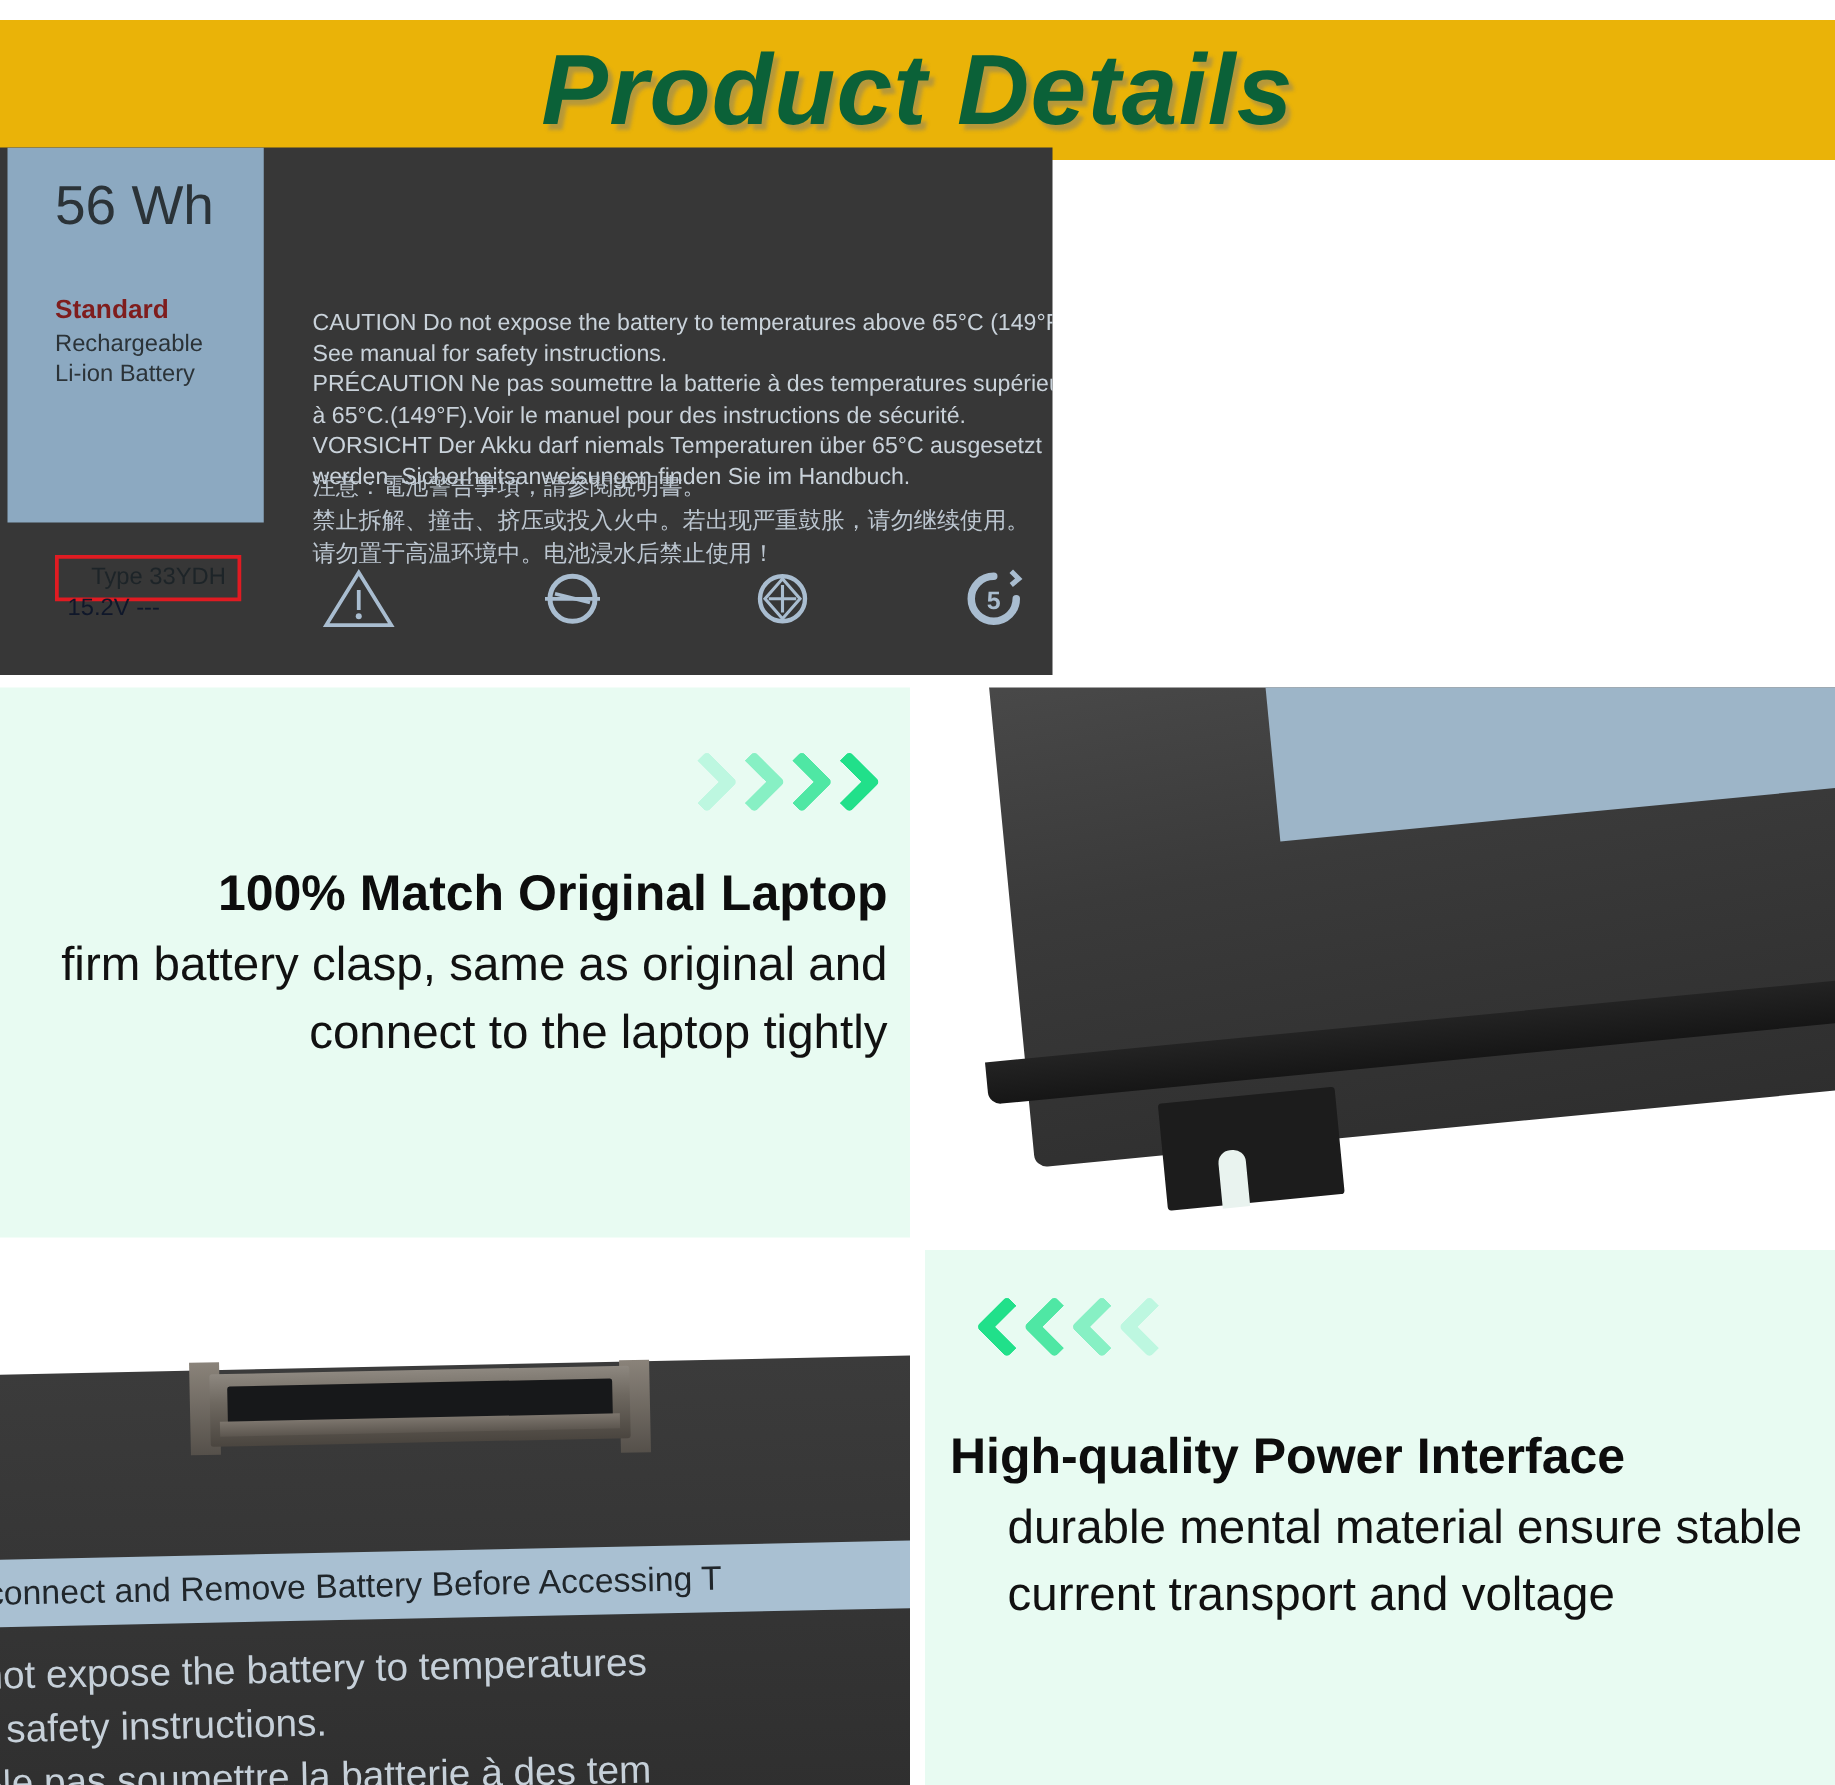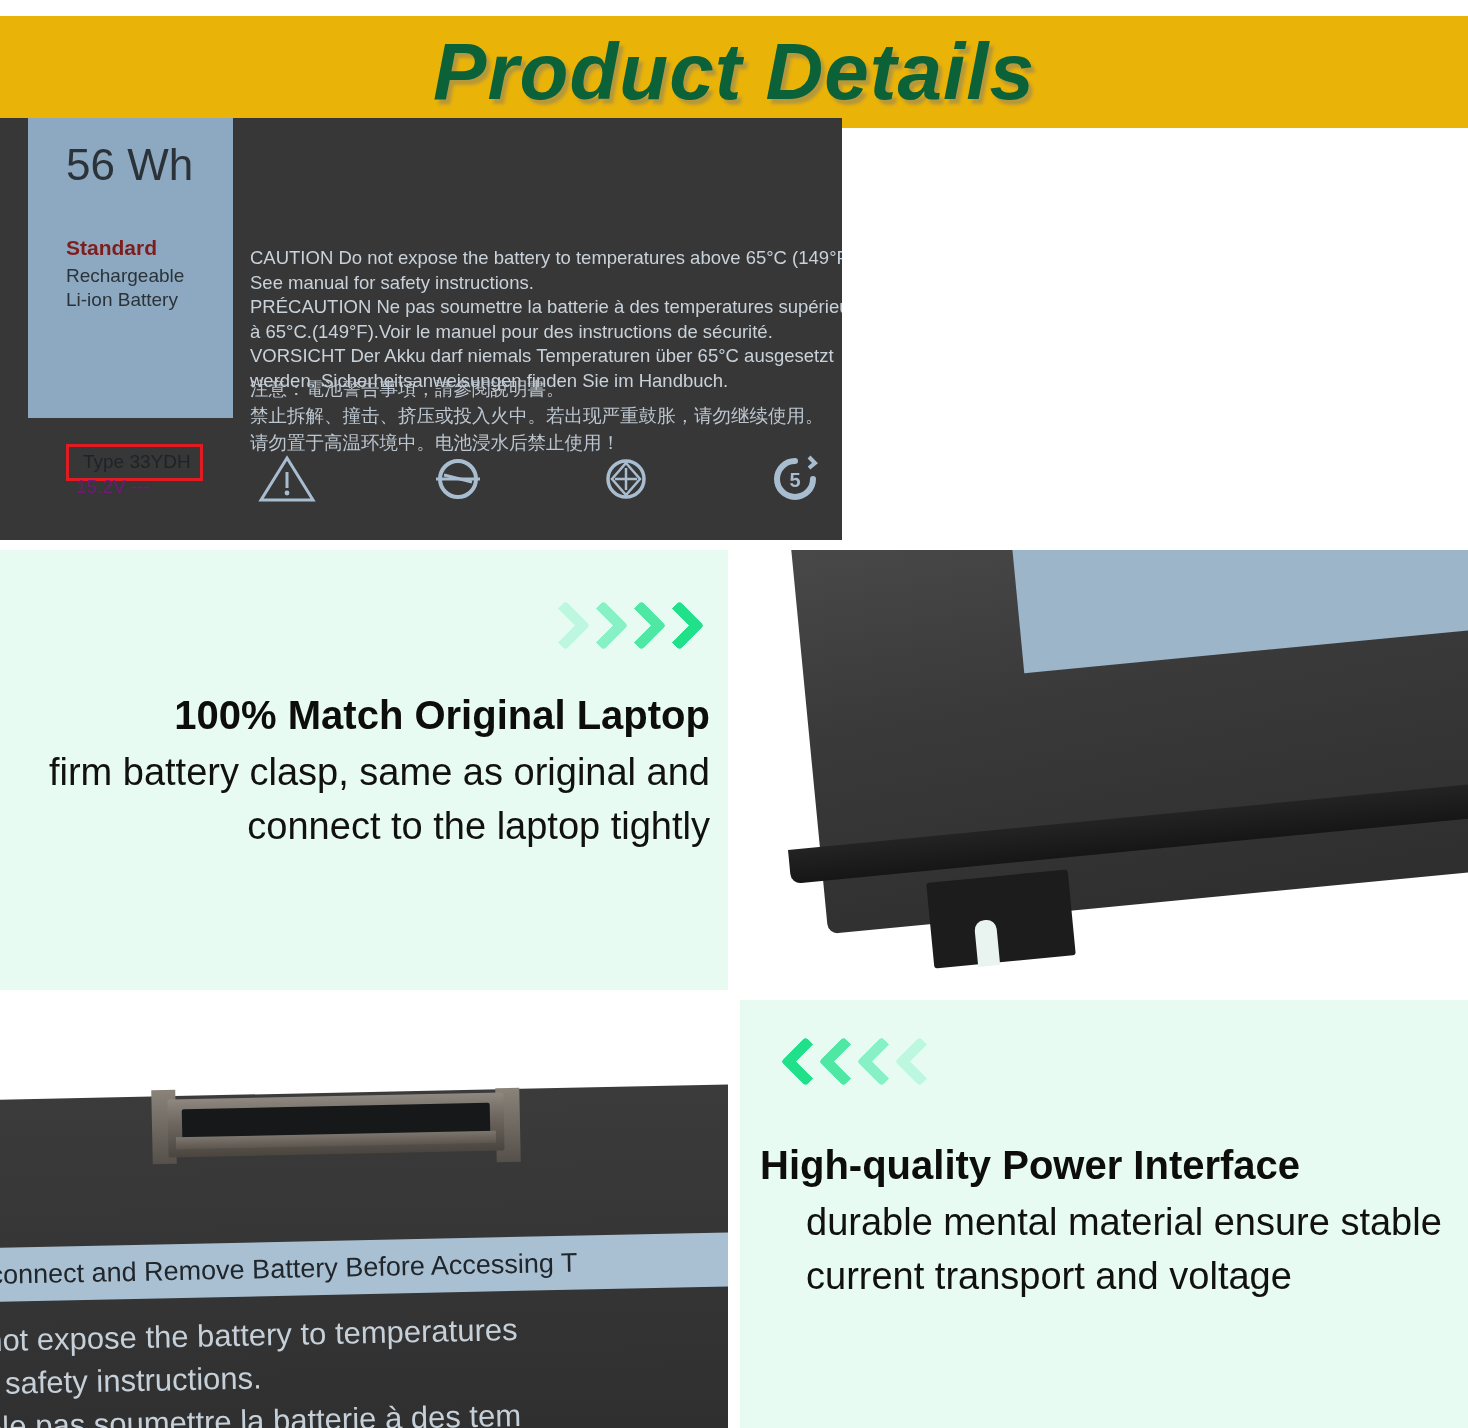--- a/index.html
+++ b/index.html
@@ -52,31 +52,31 @@
   .c4 { color: #bdf7e0; }
 
   
   .feat-title { font-size: 40px; font-weight: bold; color: #0d0d0d; line-height: 1.15; }
   .feat-body  { font-size: 38px; color: #111111; line-height: 1.42; }
   .align-right { text-align: right; }
 
   
   #battery-label-photo { left: 0; top: 118px; width: 842px; height: 422px; background: #373737; }
   .lbl-left {
-    position: absolute; left: 28px; top: 0; width: 205px; height: 300px;
+    position: absolute; left: 6px; top: 0; width: 205px; height: 300px;
     background: #8ca9c1;
   }
   .lbl-wh { position: absolute; left: 38px; top: 22px; font-size: 44px; color: #2b3338; font-family:"Liberation Sans",sans-serif; }
   .lbl-std { position: absolute; left: 38px; top: 118px; font-size: 21px; font-weight: bold; color: #7f1d1d; }
   .lbl-rech { position: absolute; left: 38px; top: 146px; font-size: 19px; color: #2b3338; line-height: 1.25; }
   .lbl-typebox {
-    position: absolute; left: 38px; top: 326px; padding: 4px 9px 5px 14px;
+    position: absolute; left: 38px; top: 326px; padding: 4px 9px 5px 26px;
     border: 3px solid #e01b22; font-size: 19px; color: #1d2428; font-weight: 500;
   }
-  .lbl-volt { position: absolute; left: 48px; top: 358px; font-size: 19px; color: #701a75; }
+  .lbl-volt { position: absolute; left: 48px; top: 358px; font-size: 19px; color: #0f172a; }
 
   .caution-en { position: absolute; left: 250px; top: 128px; width: 600px; font-size: 18.5px; color: #c9d2da; line-height: 1.33; white-space: pre; }
   .caution-cn { position: absolute; left: 250px; top: 258px; width: 600px; font-size: 18.5px; color: #bcc6d0; line-height: 1.45; white-space: pre; }
 
   .icon-row-a { position: absolute; left: 258px; top: 336px; display: flex; gap: 116px; align-items: center; }
   .ico { color: #a9bdd0; }
 
   
   #feature-abs { left: 852px; top: 118px; width: 616px; height: 422px; }
   #feature-abs .chev-row { position: absolute; left: 32px; top: 34px; }

